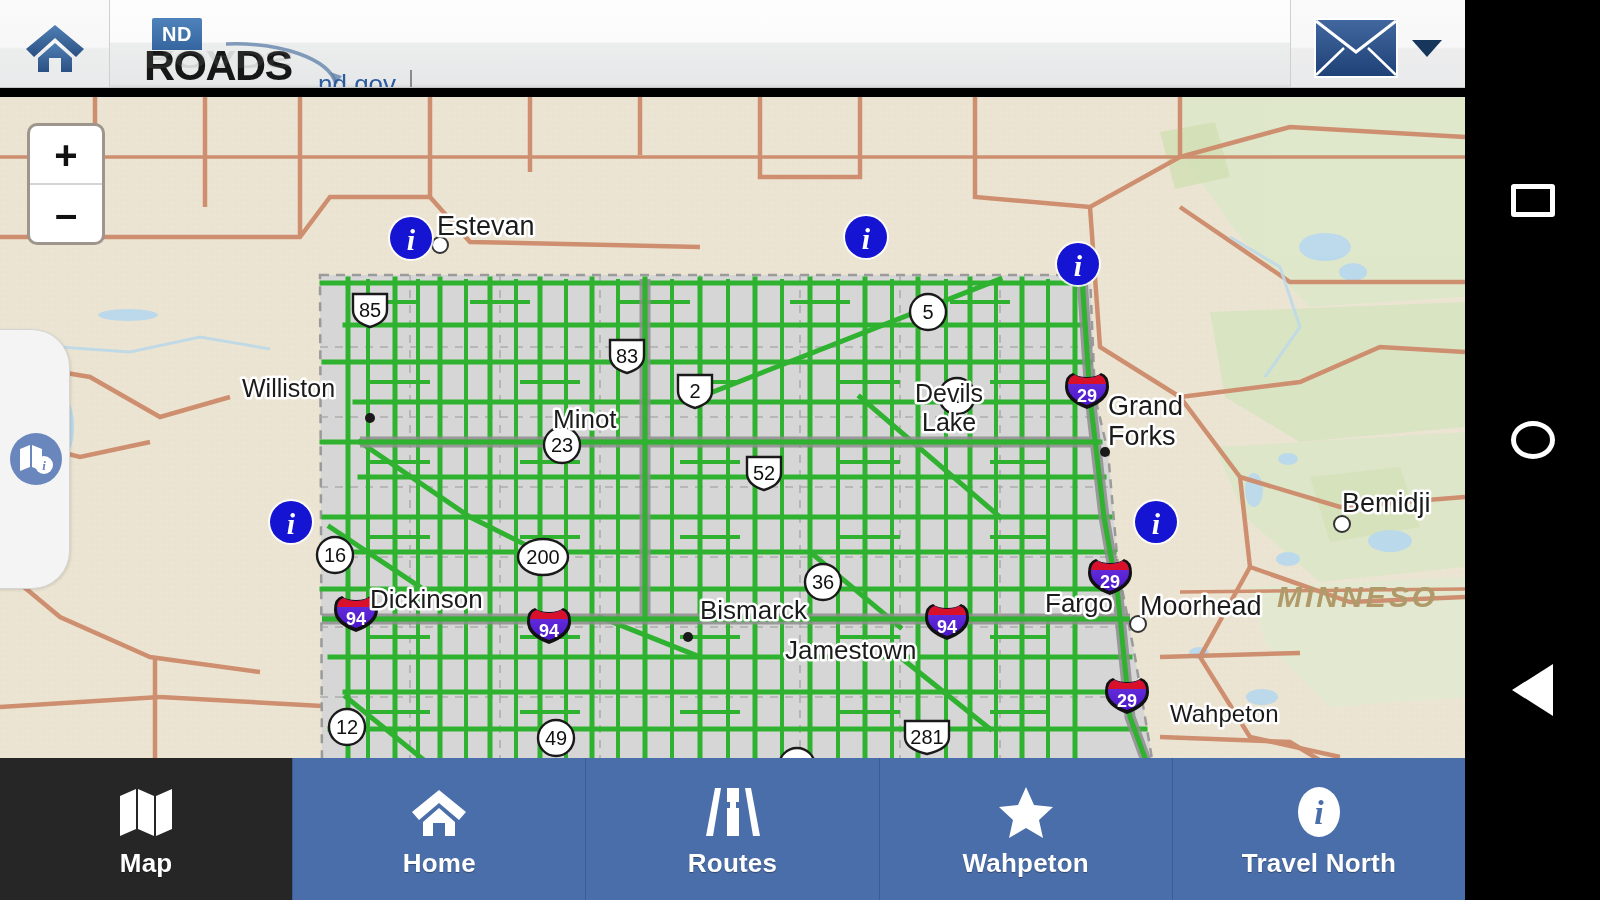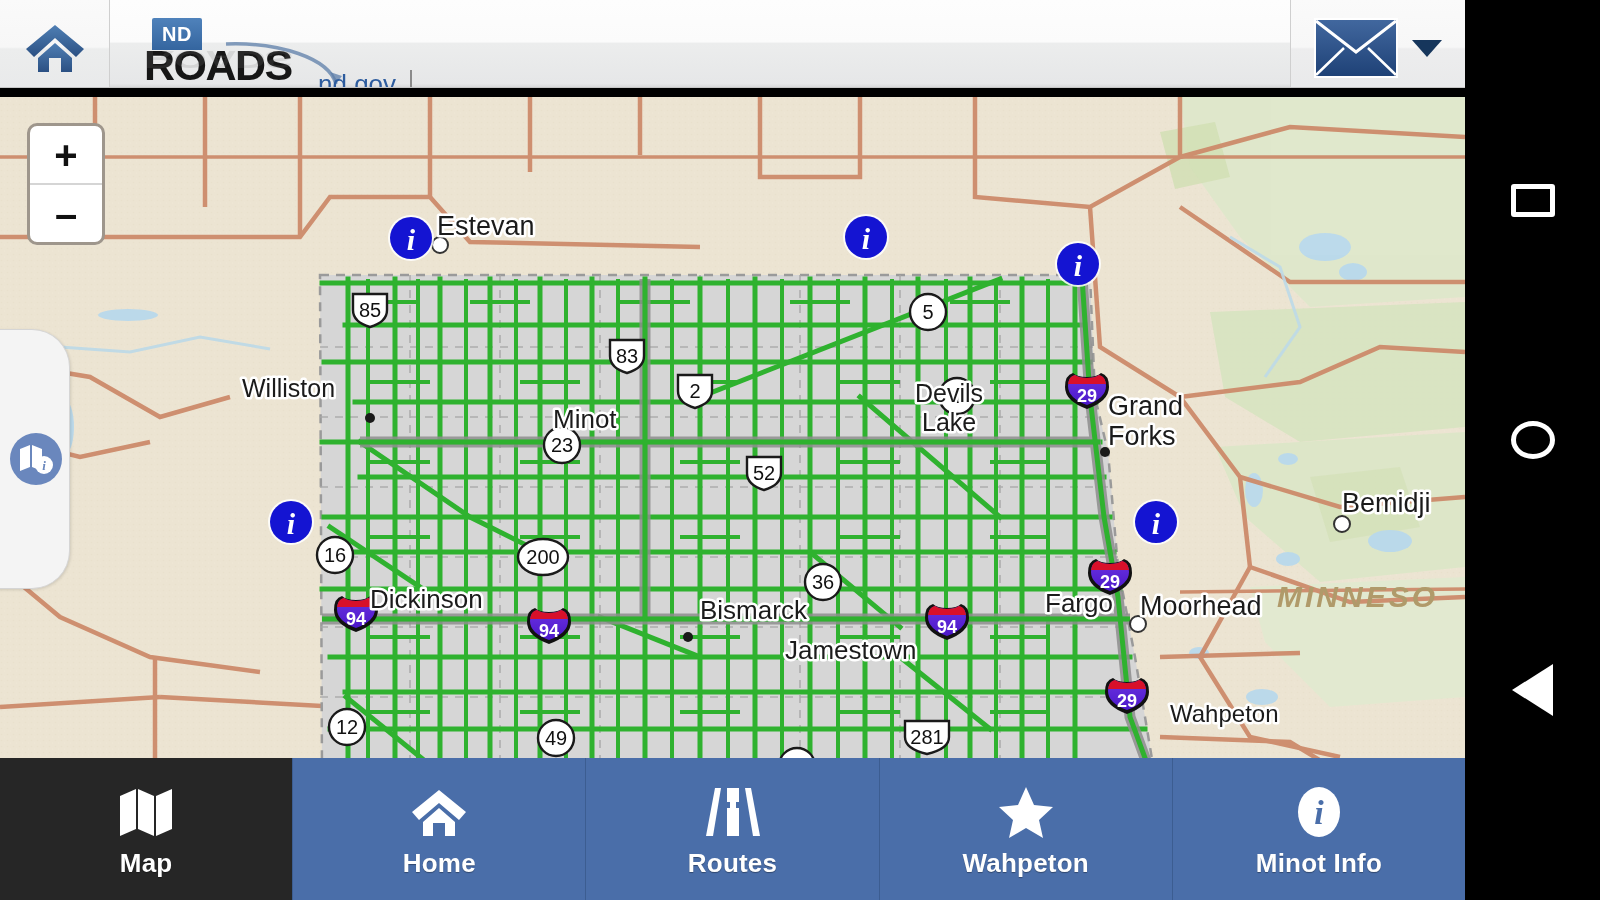--- a/index.html
+++ b/index.html
@@ -597,21 +597,21 @@
       <div class="tlabel">Wahpeton</div>
     </div>
 
     <div class="tab">
       <div class="ticon">
         <svg width="52" height="52" viewBox="0 0 52 52">
           <ellipse cx="26" cy="26" rx="21" ry="25" fill="#fff"></ellipse>
           <text x="26" y="38" text-anchor="middle" font-size="34" font-style="italic" font-weight="bold" fill="#4a6ea9" font-family="Liberation Serif, serif">i</text>
         </svg>
       </div>
-      <div class="tlabel">Minot Info</div>
+      <div class="tlabel">Travel North</div>
     </div>
   </div>
 
   <div class="androidbar">
     <div class="nbtn nb-recents">
       <div class="sq"></div>
     </div>
     <div class="nbtn nb-home">
       <div class="ci"></div>
     </div>

